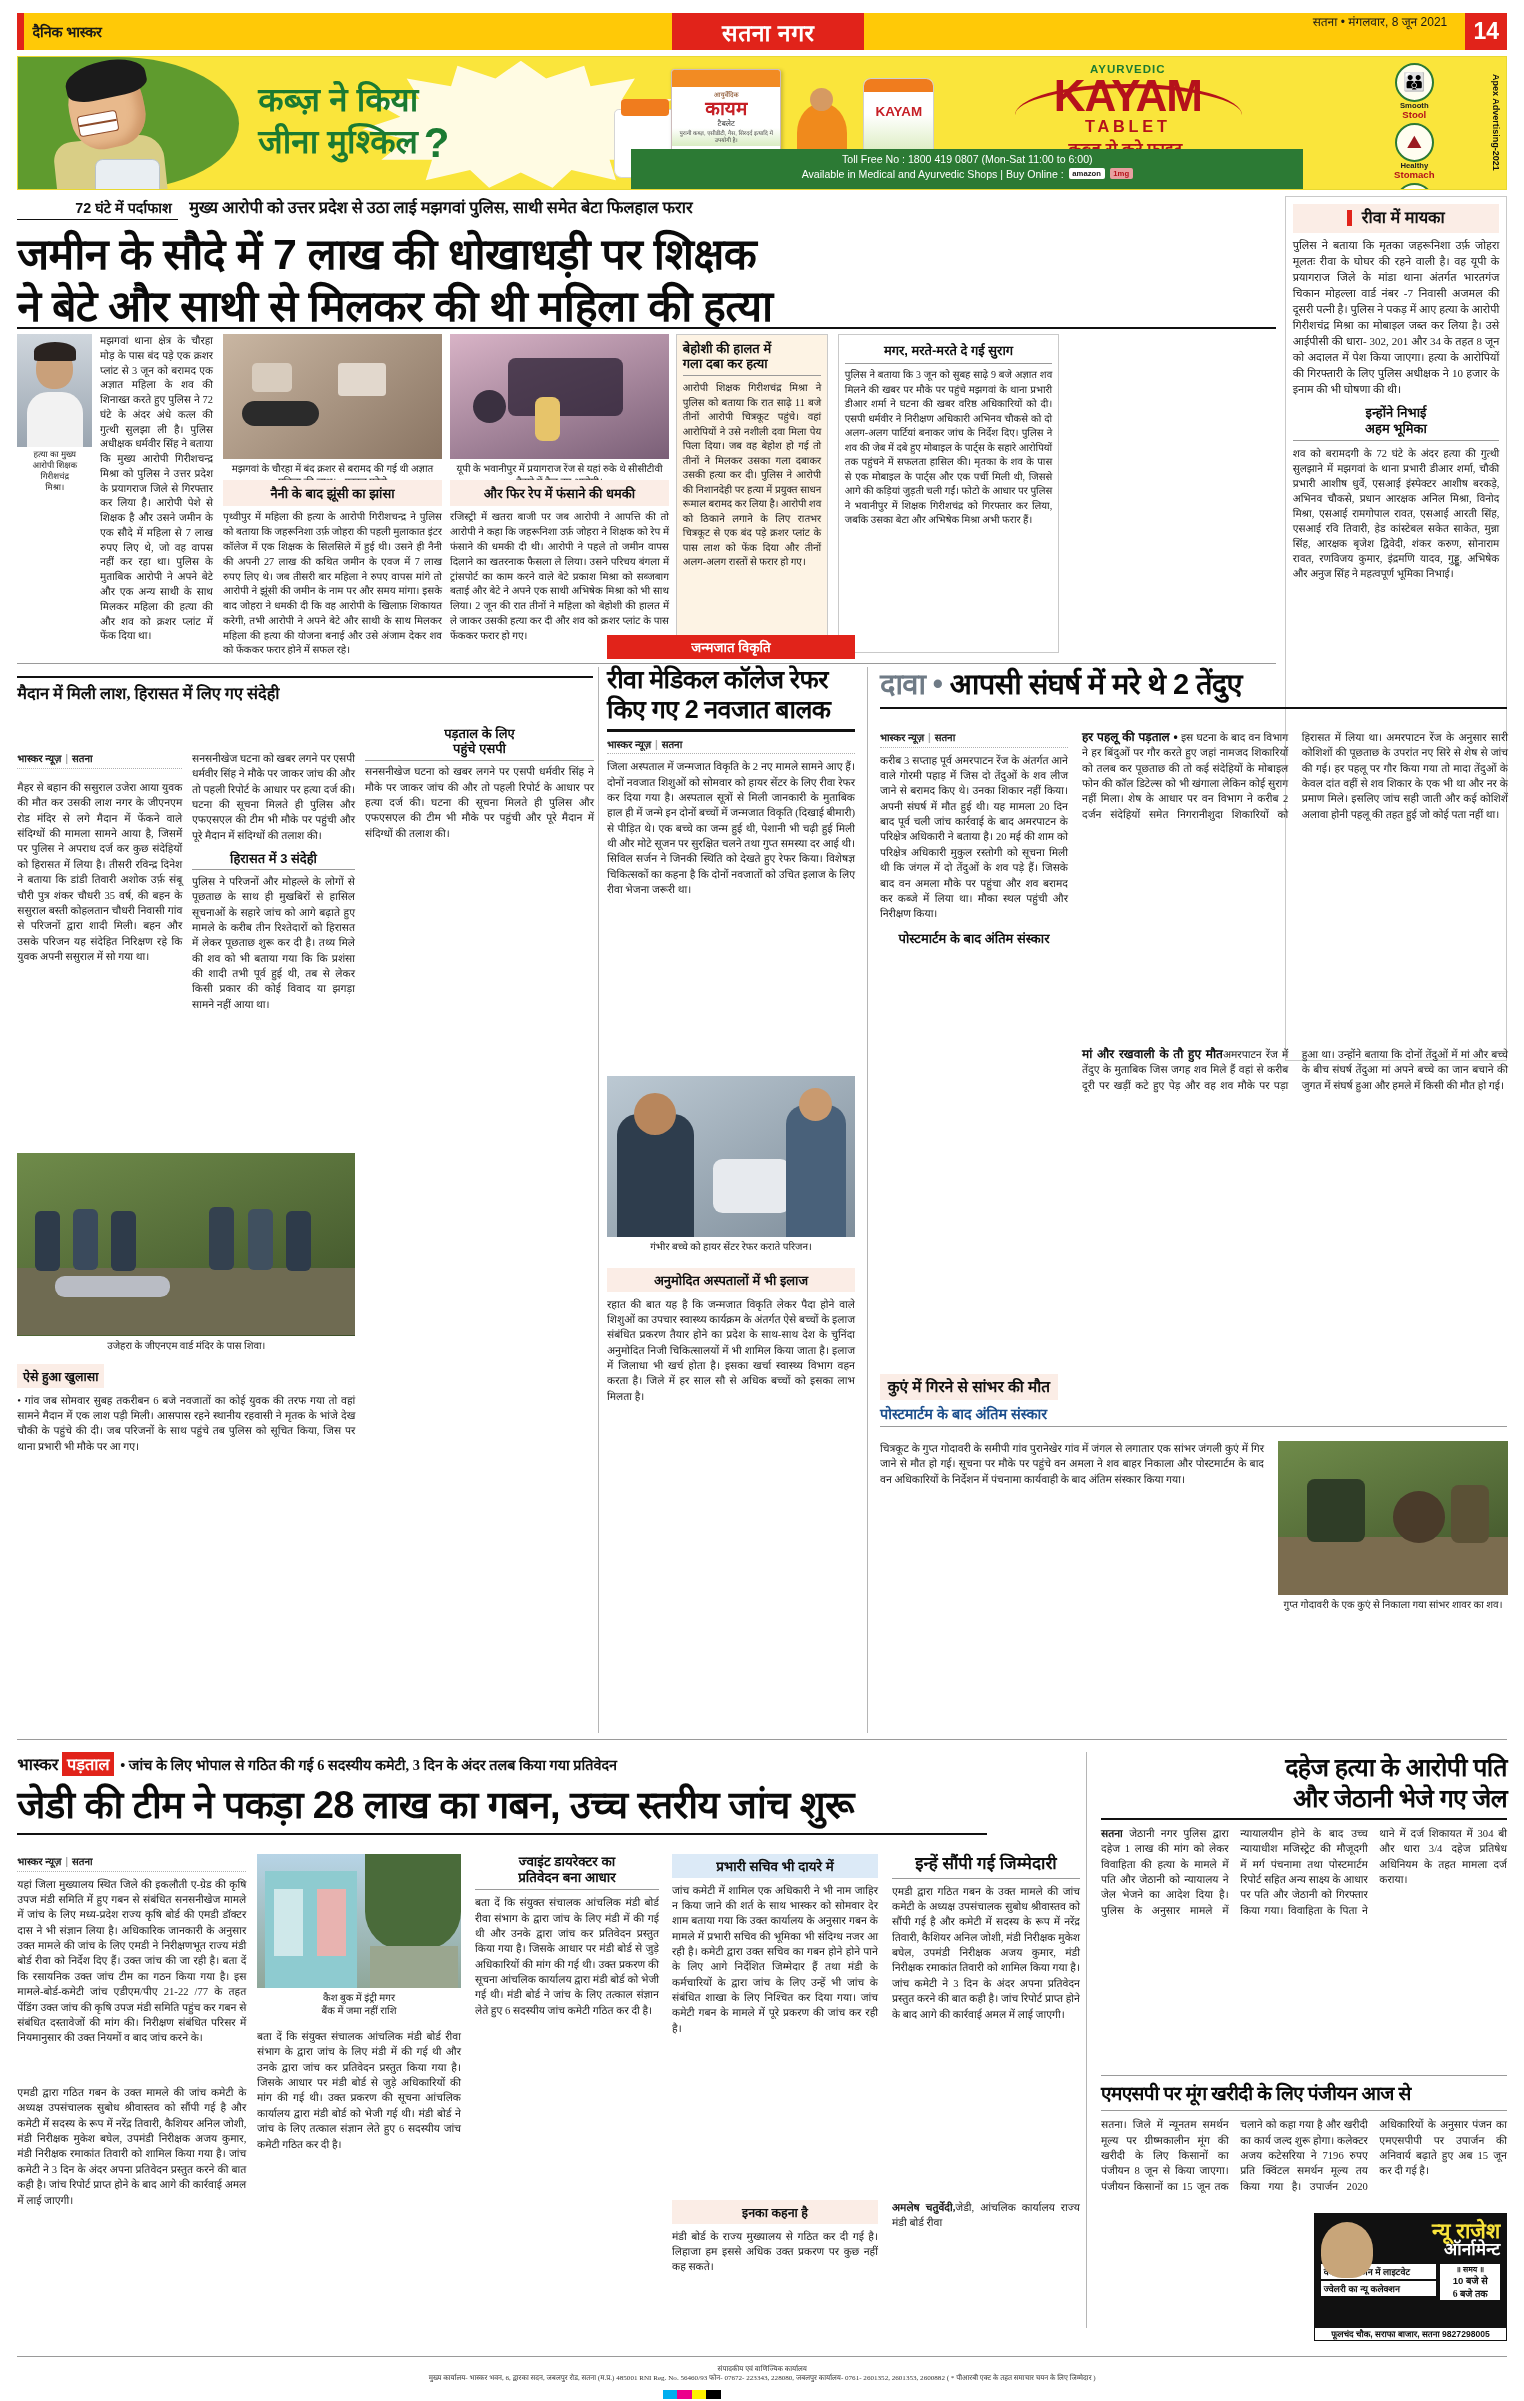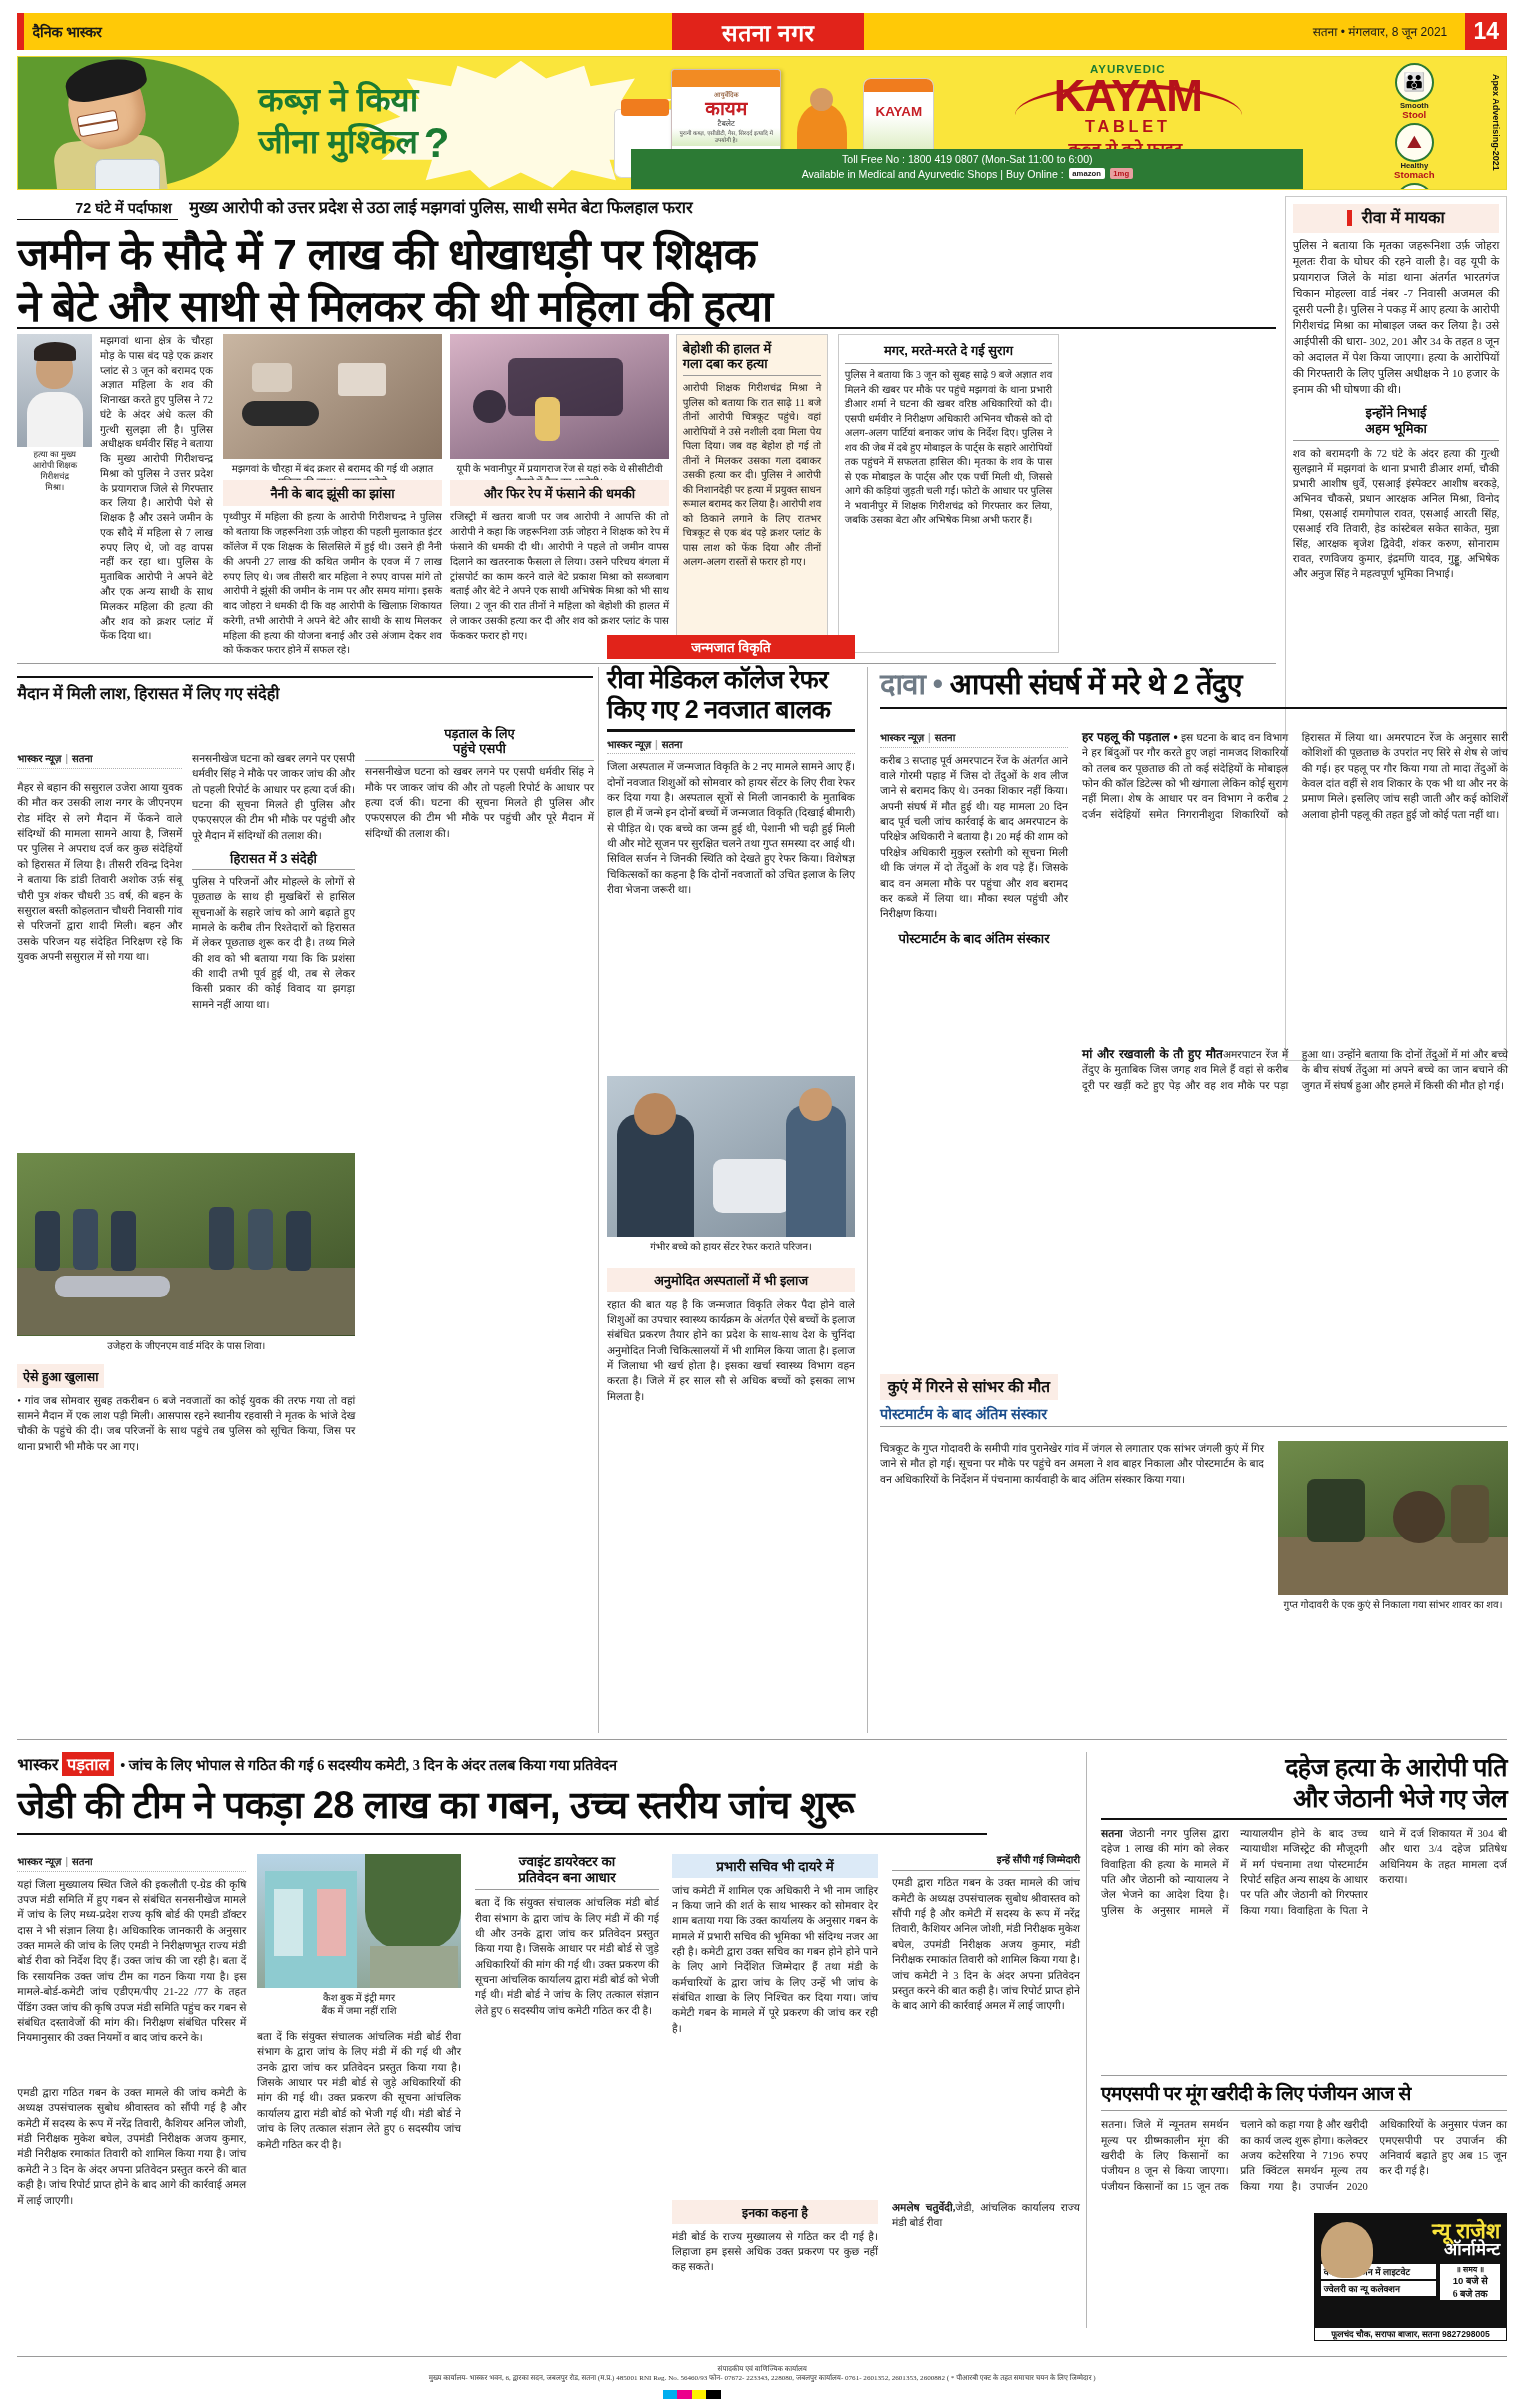--- a/index.html
+++ b/index.html
@@ -5,21 +5,21 @@
   html,body{margin:0;padding:0;background:#ffffff;}
   body{width:1525px;height:2402px;font-family:"Liberation Serif",serif;color:#111;}
   .page{position:relative;width:1525px;height:2402px;overflow:hidden;background:#fff;}
 
   
   .masthead{position:absolute;left:17.3px;top:13.4px;width:1490px;height:37px;background:#FFC907;display:flex;align-items:center;}
   .masthead .redbar{width:6.7px;height:37px;background:#E1231A;}
   .mh-logo{font-family:"Liberation Sans",sans-serif;font-weight:bold;font-size:14.4px;color:#1a1a1a;margin-left:8.6px;letter-spacing:-0.2px;}
   .mh-center{position:absolute;left:655px;top:0;width:192px;height:37px;background:#E1231A;display:flex;align-items:center;justify-content:center;}
   .mh-center span{font-family:"Liberation Sans",sans-serif;font-weight:bold;font-size:23px;color:#fff;letter-spacing:0.5px;}
-  .mh-right{position:absolute;right:60px;top:0;height:37px;display:flex;align-items:center;}
+  .mh-right{position:absolute;right:60px;top:0;height:37px;display:flex;}
   .mh-right span{font-family:"Liberation Sans",sans-serif;font-size:12px;color:#1a1a1a;}
   .mh-page{position:absolute;right:0;top:0;width:42px;height:37px;background:#E1231A;display:flex;align-items:center;justify-content:center;}
   .mh-page span{font-family:"Liberation Sans",sans-serif;font-weight:bold;font-size:23px;color:#fff;}
 
   
   .topad{position:absolute;left:17.3px;top:56px;width:1490px;height:134px;background:#FAE53B;overflow:hidden;border:1px solid #e8d832;box-sizing:border-box;}
   .ad-green-blob{position:absolute;left:0;top:0;width:221px;height:133px;background:#5F9B2E;border-radius:0 55% 55% 0 / 0 50% 50% 0;}
   .ad-man{position:absolute;left:33px;top:5.8px;width:134px;height:125px;}
   .ad-man .head{position:absolute;left:17.3px;top:3.8px;width:75px;height:81px;background:#E8B98C;border-radius:46% 46% 40% 40%;transform:rotate(-12deg);box-shadow:inset -7.7px -3.8px 9.6px rgba(160,90,40,.35);}
   .ad-man .hair{position:absolute;left:13.4px;top:-1.9px;width:81px;height:37px;background:#1b1b1b;border-radius:50% 50% 30% 30%;transform:rotate(-12deg);}
@@ -496,21 +496,21 @@
   </div>
 
   <div style="position:absolute;left:672px;top:1854px;width:206px;">
     <div class="bluebox" style="padding:2.9px 5.8px;text-align:center;">
       <span class="subhead red" style="font-size:13.4px;">प्रभारी सचिव भी दायरे में</span>
     </div>
     <div class="body-txt" style="font-size:10.6px;margin-top:4.8px;">जांच कमेटी में शामिल एक अधिकारी ने भी नाम जाहिर न किया जाने की शर्त के साथ भास्कर को सोमवार देर शाम बताया गया कि उक्त कार्यालय के अनुसार गबन के मामले में प्रभारी सचिव की भूमिका भी संदिग्ध नजर आ रही है। कमेटी द्वारा उक्त सचिव का गबन होने होने पाने के लिए आगे निर्देशित जिम्मेदार हैं तथा मंडी के कर्मचारियों के द्वारा जांच के लिए उन्हें भी जांच के संबंधित शाखा के लिए निश्चित कर दिया गया। जांच कमेटी गबन के मामले में पूरे प्रकरण की जांच कर रही है।</div>
   </div>
 
   <div style="position:absolute;left:892px;top:1854px;width:188px;">
-    <div class="subhead" style="text-align:right;font-size:10px;">इन्हें सौंपी गई जिम्मेदारी</div>
+    <div class="subhead" style="text-align:center;font-size:17px;">इन्हें सौंपी गई जिम्मेदारी</div>
     <div class="hr-thin" style="margin:3.8px 0 4.8px;"></div>
     <div class="body-txt" style="font-size:10.6px;">एमडी द्वारा गठित गबन के उक्त मामले की जांच कमेटी के अध्यक्ष उपसंचालक सुबोध श्रीवास्तव को सौंपी गई है और कमेटी में सदस्य के रूप में नरेंद्र तिवारी, कैशियर अनिल जोशी, मंडी निरीक्षक मुकेश बघेल, उपमंडी निरीक्षक अजय कुमार, मंडी निरीक्षक रमाकांत तिवारी को शामिल किया गया है। जांच कमेटी ने 3 दिन के अंदर अपना प्रतिवेदन प्रस्तुत करने की बात कही है। जांच रिपोर्ट प्राप्त होने के बाद आगे की कार्रवाई अमल में लाई जाएगी।</div>
   </div>
 
   <div style="position:absolute;left:672px;top:2200px;width:206px;">
     <div class="tinted" style="padding:2.9px 5.8px;text-align:center;">
       <span class="subhead" style="font-size:12.5px;">इनका कहना है</span>
     </div>
     <div class="body-txt" style="font-size:10.6px;margin-top:4.8px;">मंडी बोर्ड के राज्य मुख्यालय से गठित कर दी गई है। लिहाजा हम इससे अधिक उक्त प्रकरण पर कुछ नहीं कह सकते।</div>
   </div>

